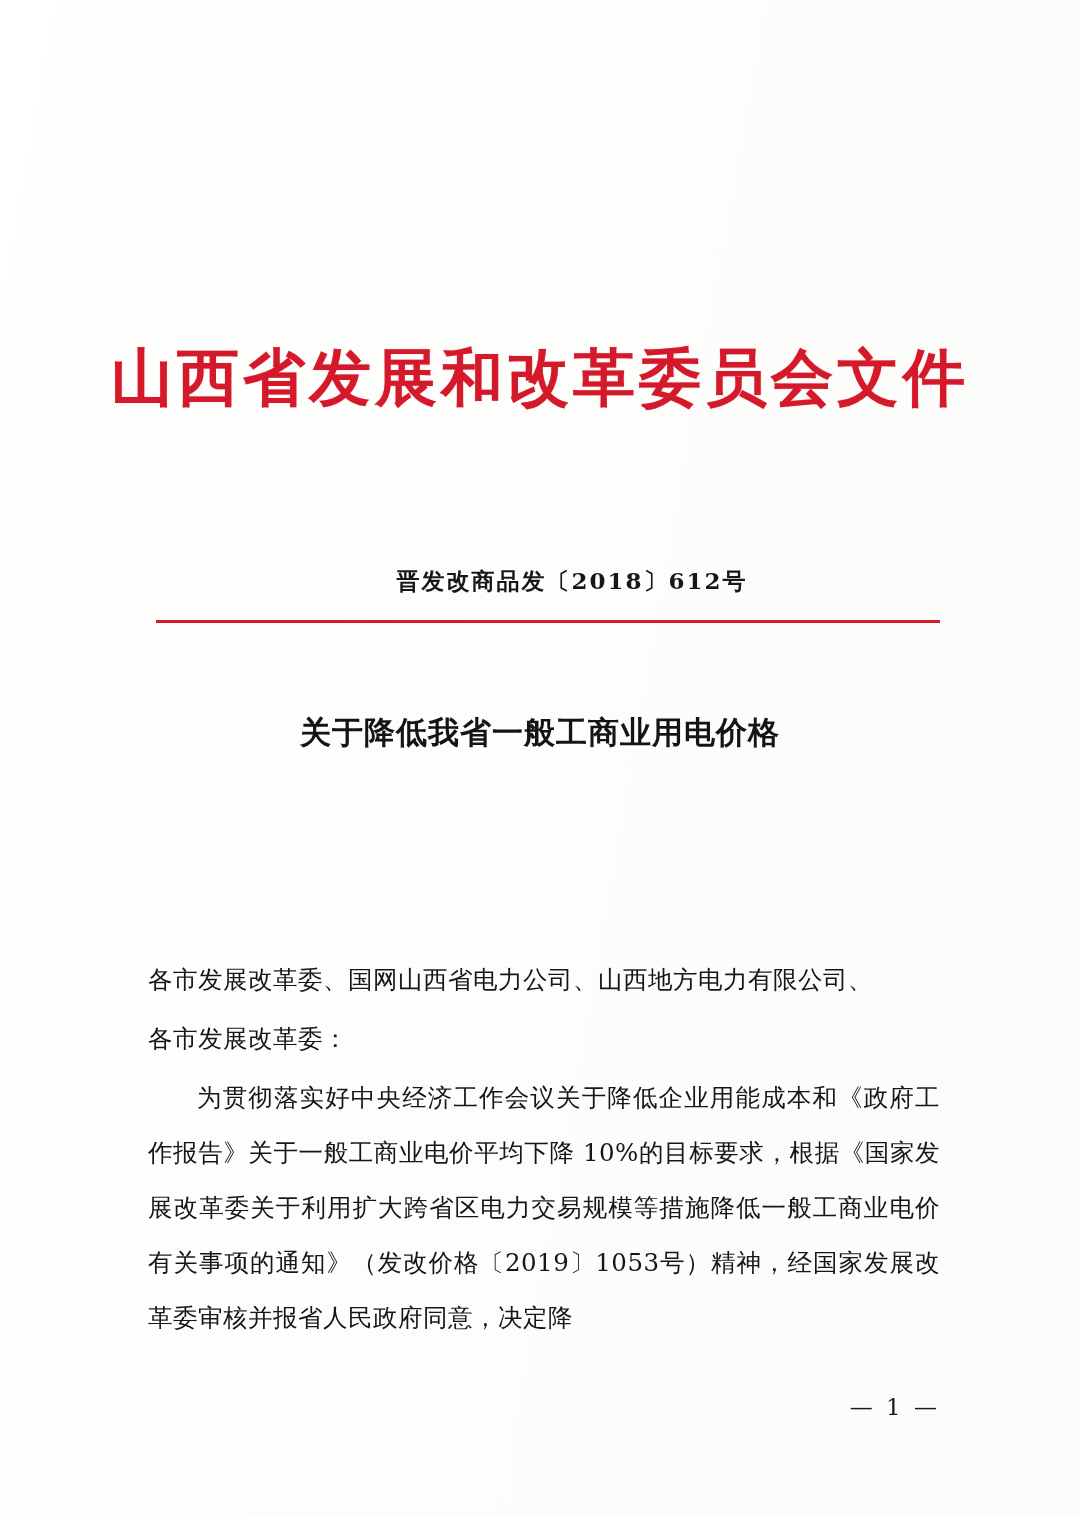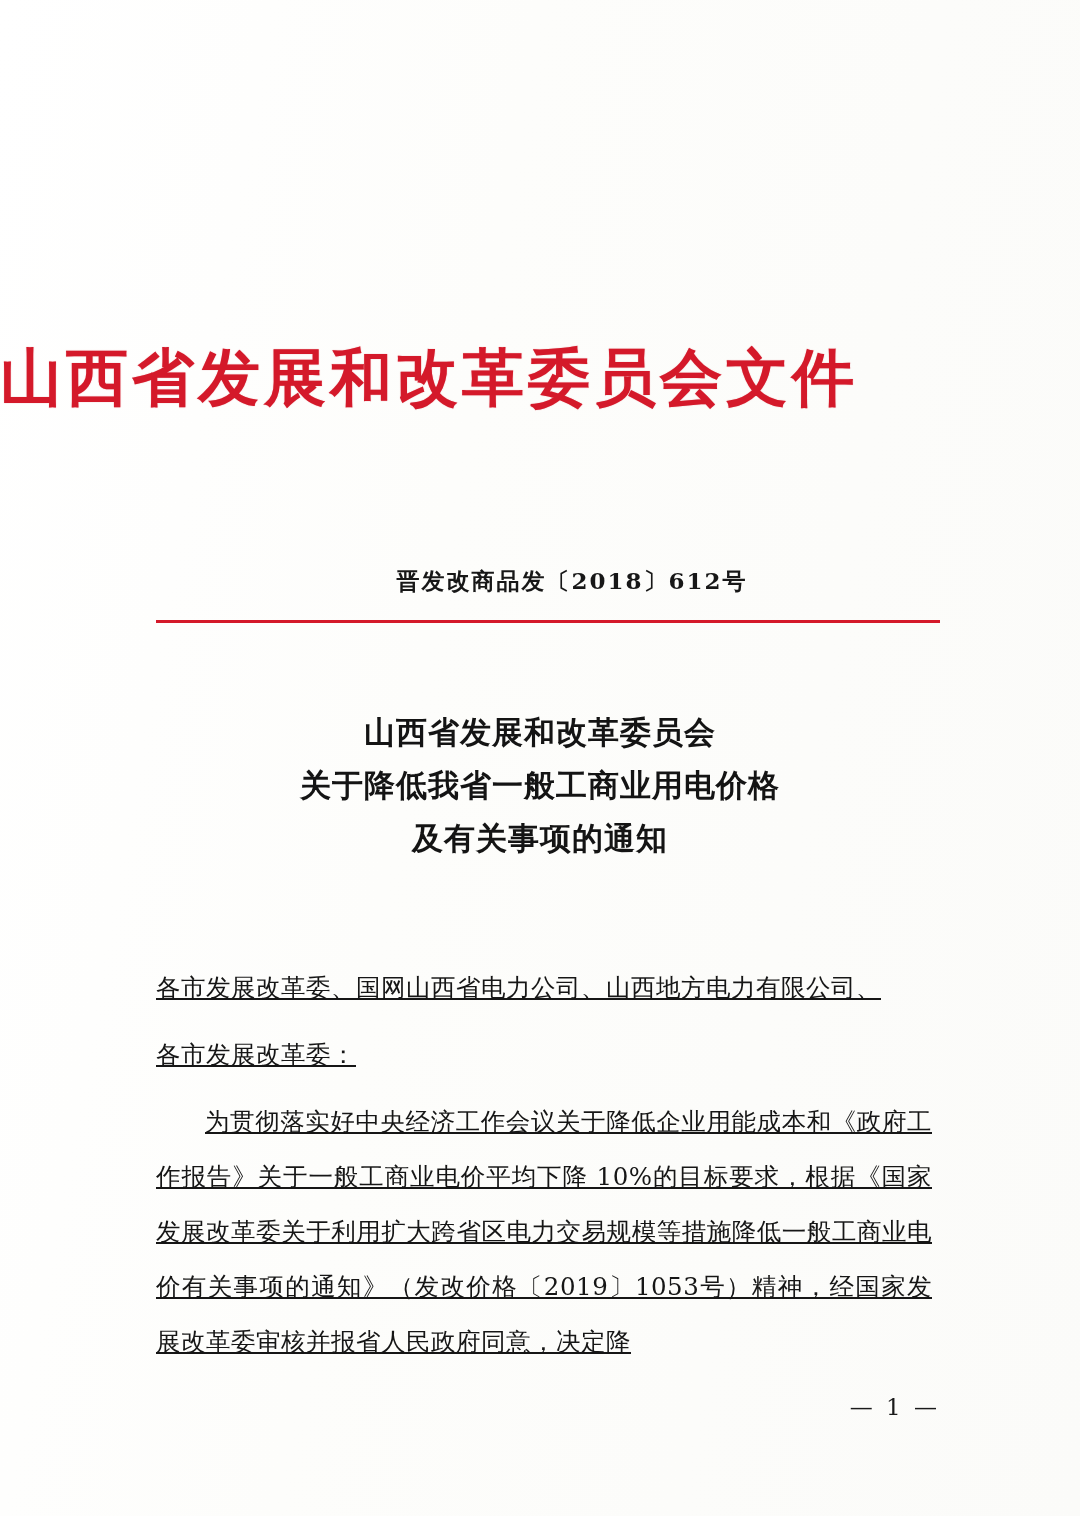--- a/index.html
+++ b/index.html
@@ -26,20 +26,21 @@
     inset: 0;
     background: linear-gradient(100deg, #ffffff 0%, #fdfdfb 40%, #fbfbf9 100%);
     pointer-events: none;
   }
 
   .masthead {
     position: absolute;
     top: 336px;
     left: 0;
     width: 100%;
+    text-align: center;
     font-family: "DejaVu Serif", "Liberation Serif", serif;
     font-weight: 700;
     font-size: 62px;
     letter-spacing: 4px;
     color: #d4192a;
     text-shadow: 0 0 1px rgba(212,25,42,0.5);
     white-space: nowrap;
   }
 
   .doc-number {
@@ -85,22 +86,21 @@
     top: 948px;
     left: 144px;
     width: 800px;
     font-size: 24.5px;
     line-height: 55px;
     letter-spacing: 0.5px;
     color: #161616;
     text-align: justify;
   }
   .body-text p {
-    margin: 12px;
-    text-decoration: underline;
+    margin: 4px;
   }
   .indent {
     text-indent: 2em;
   }
 
   .page-number {
     position: absolute;
     bottom: 96px;
     right: 140px;
     font-size: 23px;
@@ -114,23 +114,21 @@
 <div class="page">
   <div class="paper-tint"></div>
 
   <div class="masthead">山西省发展和改革委员会文件</div>
 
   <div class="doc-number">晋发改商品发〔2018〕612号</div>
 
   <div class="red-rule"></div>
 
   <div class="title-block">
-    <div>山西省发展和改革委员会</div>
     <div>关于降低我省一般工商业用电价格</div>
-    <div>及有关事项的通知</div>
   </div>
 
   <div class="body-text">
     <p>各市发展改革委、国网山西省电力公司、山西地方电力有限公司、</p>
     <p>各市发展改革委：</p>
     <p class="indent">为贯彻落实好中央经济工作会议关于降低企业用能成本和《政府工作报告》关于一般工商业电价平均下降 10%的目标要求，根据《国家发展改革委关于利用扩大跨省区电力交易规模等措施降低一般工商业电价有关事项的通知》（发改价格〔2019〕1053号）精神，经国家发展改革委审核并报省人民政府同意，决定降</p>
   </div>
 
   <div class="page-number">— 1 —</div>
 </div>

